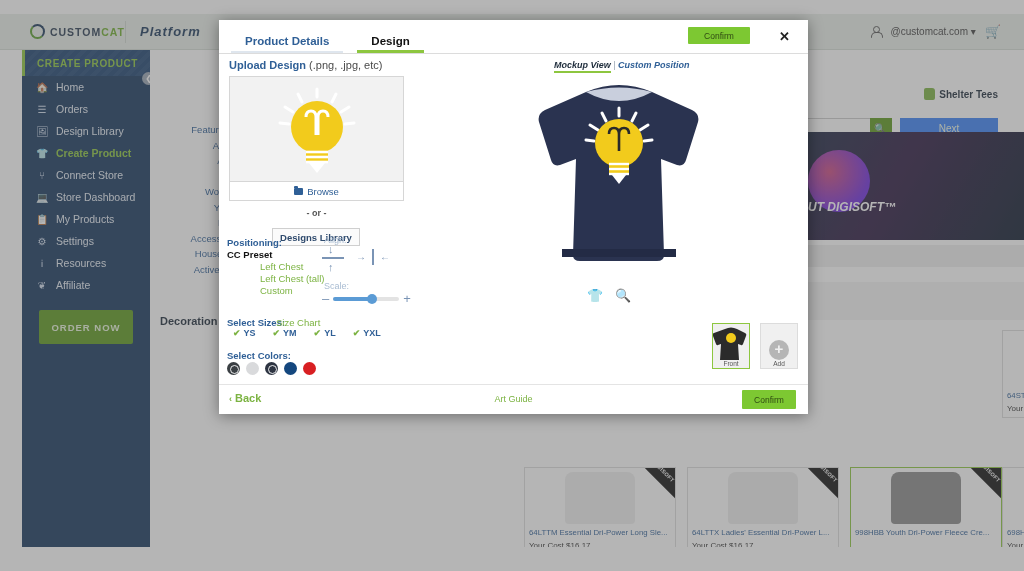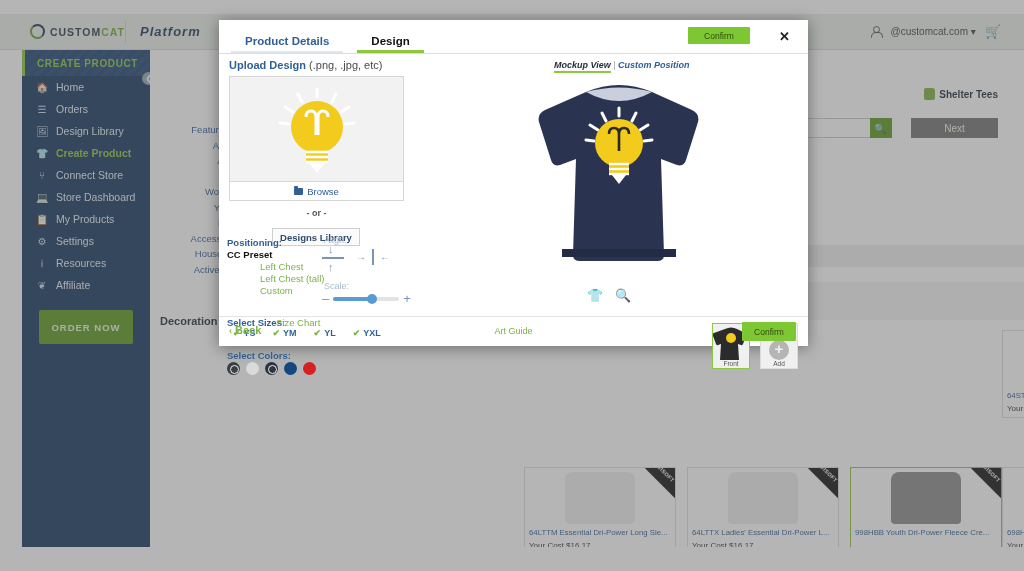--- a/index.html
+++ b/index.html
@@ -87,21 +87,21 @@
   .shopify-ico { width: 11px; height: 12px; background: #7cb342; border-radius: 2px 3px 2px 2px; }
   .search-bar {
     position: absolute; right: 150px; top: 68px; width: 190px; height: 20px;
     border: 1px solid #ccc; background: #fff;
   }
   .search-btn {
     position: absolute; right: 132px; top: 68px; width: 22px; height: 20px; background: #5e9a1e;
     color: #fff; font-size: 10px; display: flex; align-items: center; justify-content: center;
   }
   .next-btn {
-    position: absolute; right: 26px; top: 68px; width: 87px; height: 20px; background: #737373;
+    position: absolute; right: 26px; top: 68px; width: 98px; height: 20px; background: #3b82f6;
     color: #eef7e4; font-size: 10px; display: flex; align-items: center; justify-content: center;
   }
 
   .promo-banner {
     position: absolute; left: 640px; top: 82px; width: 234px; height: 108px;
     background: linear-gradient(120deg,#1b2a44 0%, #2b1840 45%, #0d1b2e 100%); overflow: hidden;
   }
   .promo-banner .pt { position:absolute; left:18px; bottom:26px; color:#fff; font-size:12px; font-weight:bold; font-style: italic;}
   .promo-banner .blob { position:absolute; left:18px; top:18px; width:62px;height:62px;border-radius:50%;
     background: radial-gradient(circle at 35% 35%, #e94f8a, #7b2ff7 70%); opacity:.85;}
@@ -126,21 +126,21 @@
   .card .corner span {
     position: absolute; left: 13px; top: 16px; color: #fff; font-size: 5.5px; font-weight: bold; letter-spacing:.3px;
   }
   .card .cname { position: absolute; left: 4px; bottom: 17px; font-size: 7.8px; color: #2f5f96; white-space: nowrap; }
   .card .ccost { position: absolute; left: 4px; bottom: 4px; font-size: 8px; color: #333; }
 
   .dim-overlay { position: absolute; inset: 0; background: rgba(90,90,90,.45); }
 
   
   .modal {
-    position: absolute; left: 219px; top: 20px; width: 589px; height: 326px;
+    position: absolute; left: 219px; top: 20px; width: 589px; height: 394px;
     background: #fff; box-shadow: 0 2px 14px rgba(0,0,0,.4);
   }
   .modal-tabs {
     height: 34px; border-bottom: 1px solid #dcdcdc; display: flex; align-items: flex-end; padding-left: 12px; gap: 14px;
     position: relative;
   }
   .tab {
     font-size: 11.5px; font-weight: bold; padding: 0 14px 6px; position: relative;
   }
   .tab.inactive { color: #2f5f96; }
@@ -331,20 +331,24 @@
     <div class="deco-title">Decoration M...</div>
 
     <div class="store-badge">
       <span class="shopify-ico"></span>
       <span>Shelter Tees</span>
     </div>
     <div class="search-bar"></div>
     <div class="search-btn">🔍</div>
     <div class="next-btn">Next</div>
 
+    <div class="promo-banner">
+      <div class="blob"></div>
+      <div class="pt">UT DIGISOFT™</div>
+    </div>
     <div class="promo-strip"></div>
     <div class="blank-strip"></div>
 
     <div class="grid" id="product-grid">
         <div class="card" style="left: 630px; top: 48px;">
           <div class="cname">64STTX Ladies' Essential Dri-Power T...</div>
           <div class="ccost">Your Cost $14.47</div>
         </div>
         <div class="card" style="left: 152px; top: 185px;">
           <div class="shirt" style="background: rgb(239, 239, 239);"></div>

